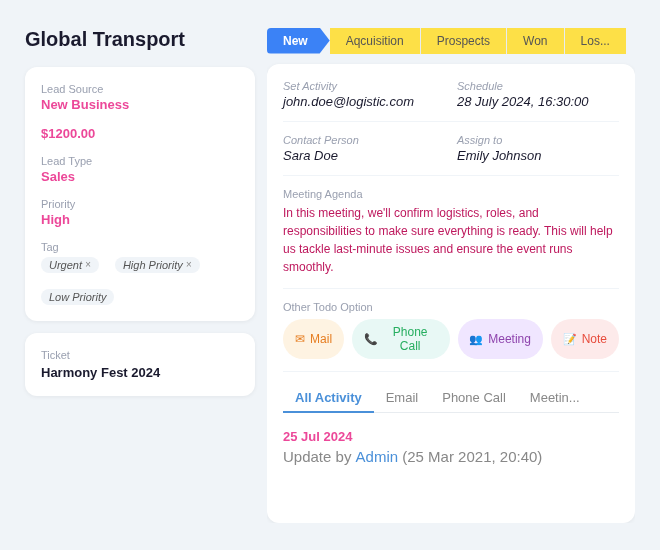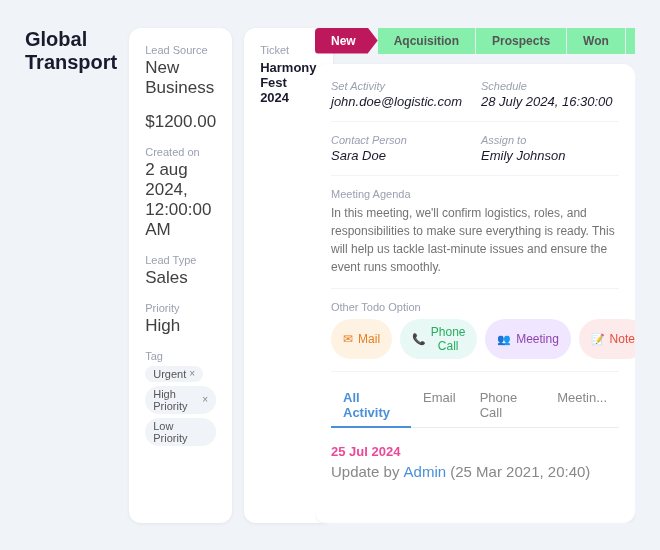--- a/index.html
+++ b/index.html
@@ -17,23 +17,23 @@
       width: 650px;
       height: 535px;
       background: #f0f4f8;
       border-radius: 16px;
       display: flex;
       gap: 12px;
       padding: 20px;
     }
     
     .left-panel {
-      width: 278px;
-      display: flex;
-      flex-direction: row;
+      width: 230px;
+      display: flex;
+      flex-direction: column;
       gap: 12px;
     }
     .page-title {
       font-size: 20px;
       font-weight: 700;
       color: #1a1a2e;
       margin-bottom: 4px;
     }
     .info-card {
       background: #ffffff;
@@ -44,29 +44,30 @@
     .info-field {
       margin-bottom: 14px;
     }
     .info-field:last-child { margin-bottom: 0; }
     .info-label {
       font-size: 11px;
       color: #9aa0b0;
       margin-bottom: 2px;
     }
     .info-value {
-      font-size: 17px;
-      font-weight: 400;
-      color: #404040;
+      font-size: 13px;
+      font-weight: 700;
+      color: #ec4899;
     }
     .tag-row {
       display: flex;
       flex-wrap: wrap;
-      gap: 4px;
+      gap: 16px;
       margin-top: 4px;
+      font-style: italic;
     }
     .tag {
       display: inline-flex;
       align-items: center;
       gap: 3px;
       background: #f0f4f8;
       border-radius: 20px;
       padding: 2px 8px;
       font-size: 11px;
       color: #555;
@@ -104,29 +105,29 @@
     
     .pipeline-tabs {
       display: flex;
       align-items: center;
       gap: 0;
       overflow: hidden;
     }
     .pipeline-tab {
       padding: 6px 16px;
       font-size: 12px;
-      font-weight: 700;
+      font-weight: 400;
       color: #555;
-      background: #86efac;
+      background: #fde047;
       border: none;
       cursor: pointer;
       position: relative;
     }
     .pipeline-tab.active {
-      background: #be185d;
+      background: #3b82f6;
       color: #fff;
       border-radius: 4px 0 0 4px;
       clip-path: polygon(0 0, calc(100% - 10px) 0, 100% 50%, calc(100% - 10px) 100%, 0 100%);
       padding-right: 22px;
       font-weight: 600;
     }
     .pipeline-tab:not(.active) {
       border-radius: 0;
       border-right: 1px solid #e8ecf0;
     }
@@ -166,21 +167,21 @@
       height: 1px;
       background: #f0f4f8;
     }
     .agenda-label {
       font-size: 11px;
       color: #9aa0b0;
       margin-bottom: 4px;
     }
     .agenda-text {
       font-size: 12px;
-      color: #737373;
+      color: #be185d;
       line-height: 1.5;
     }
     .todo-label {
       font-size: 11px;
       color: #9aa0b0;
       margin-bottom: 6px;
     }
     .todo-buttons {
       display: flex;
       gap: 8px;
@@ -268,24 +269,20 @@
   <div class="left-panel">
     <div class="page-title">Global Transport</div>
 
     <div class="info-card">
       <div class="info-field">
         <div class="info-label">Lead Source</div>
         <div class="info-value">New Business</div>
       </div>
       <div class="info-field">
         <div class="info-value">$1200.00</div>
-      </div>
-      <div class="info-field">
-        <div class="info-label">Created on</div>
-        <div class="info-value">2 aug 2024, 12:00:00 AM</div>
       </div>
       <div class="info-field">
         <div class="info-label">Lead Type</div>
         <div class="info-value">Sales</div>
       </div>
       <div class="info-field">
         <div class="info-label">Priority</div>
         <div class="info-value">High</div>
       </div>
       <div class="info-field">

